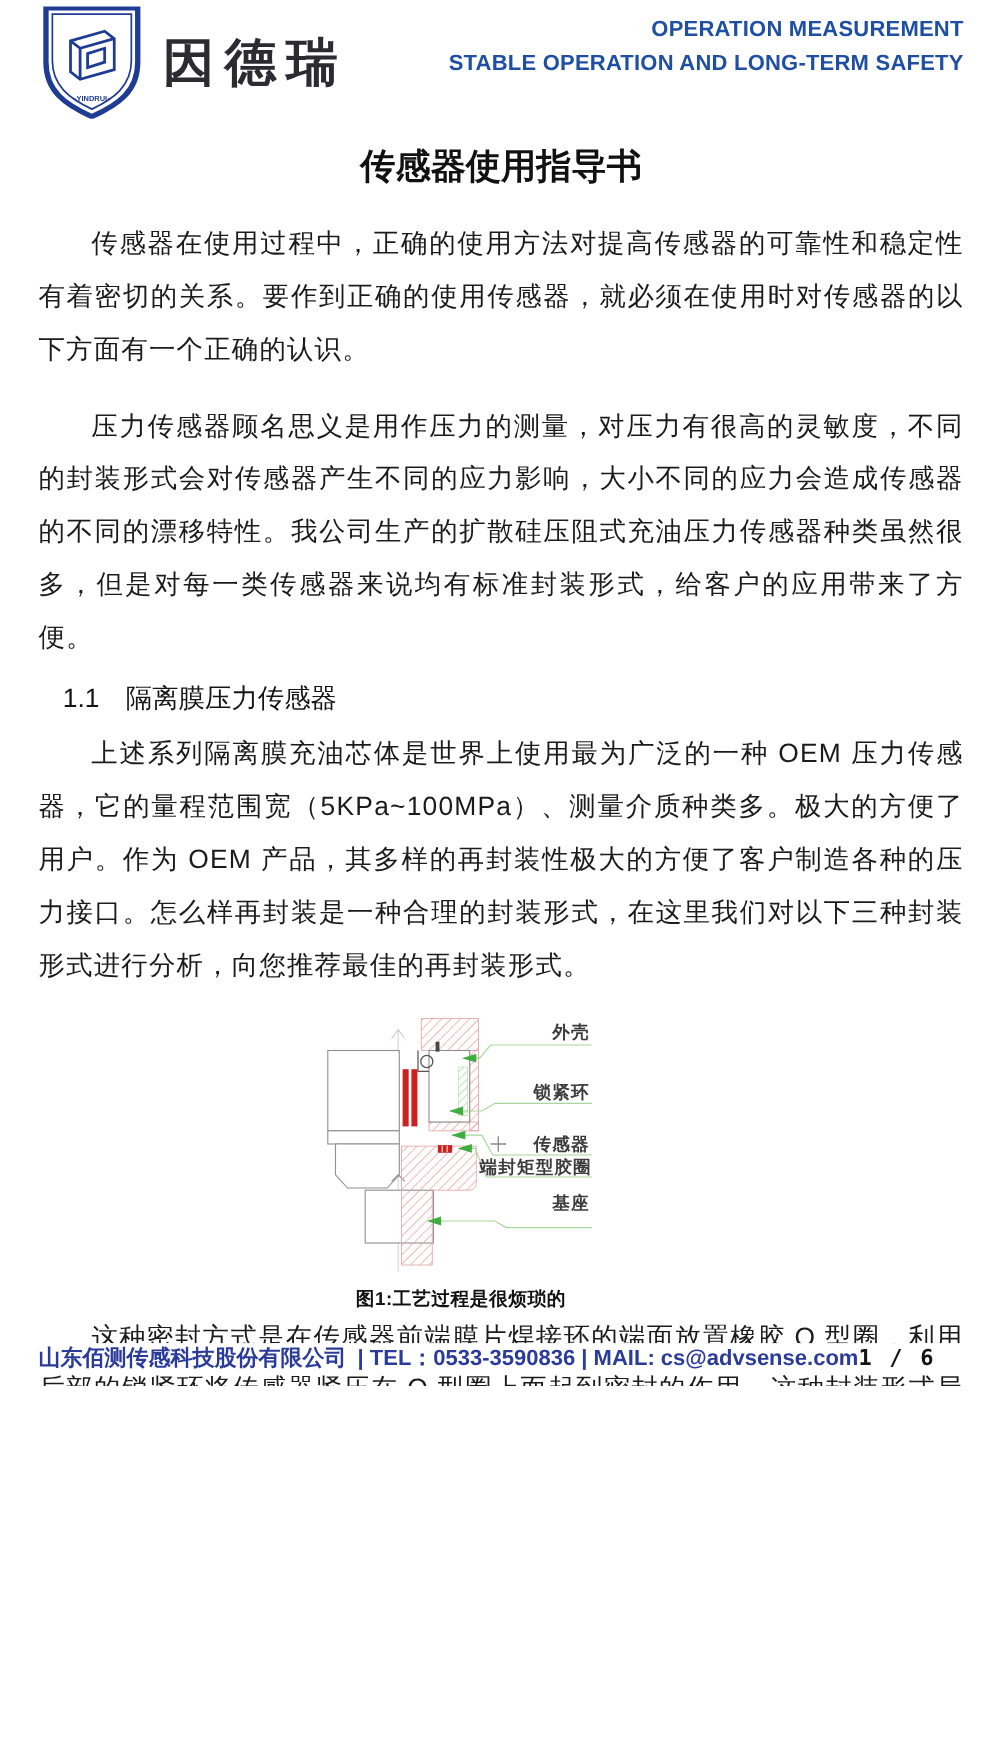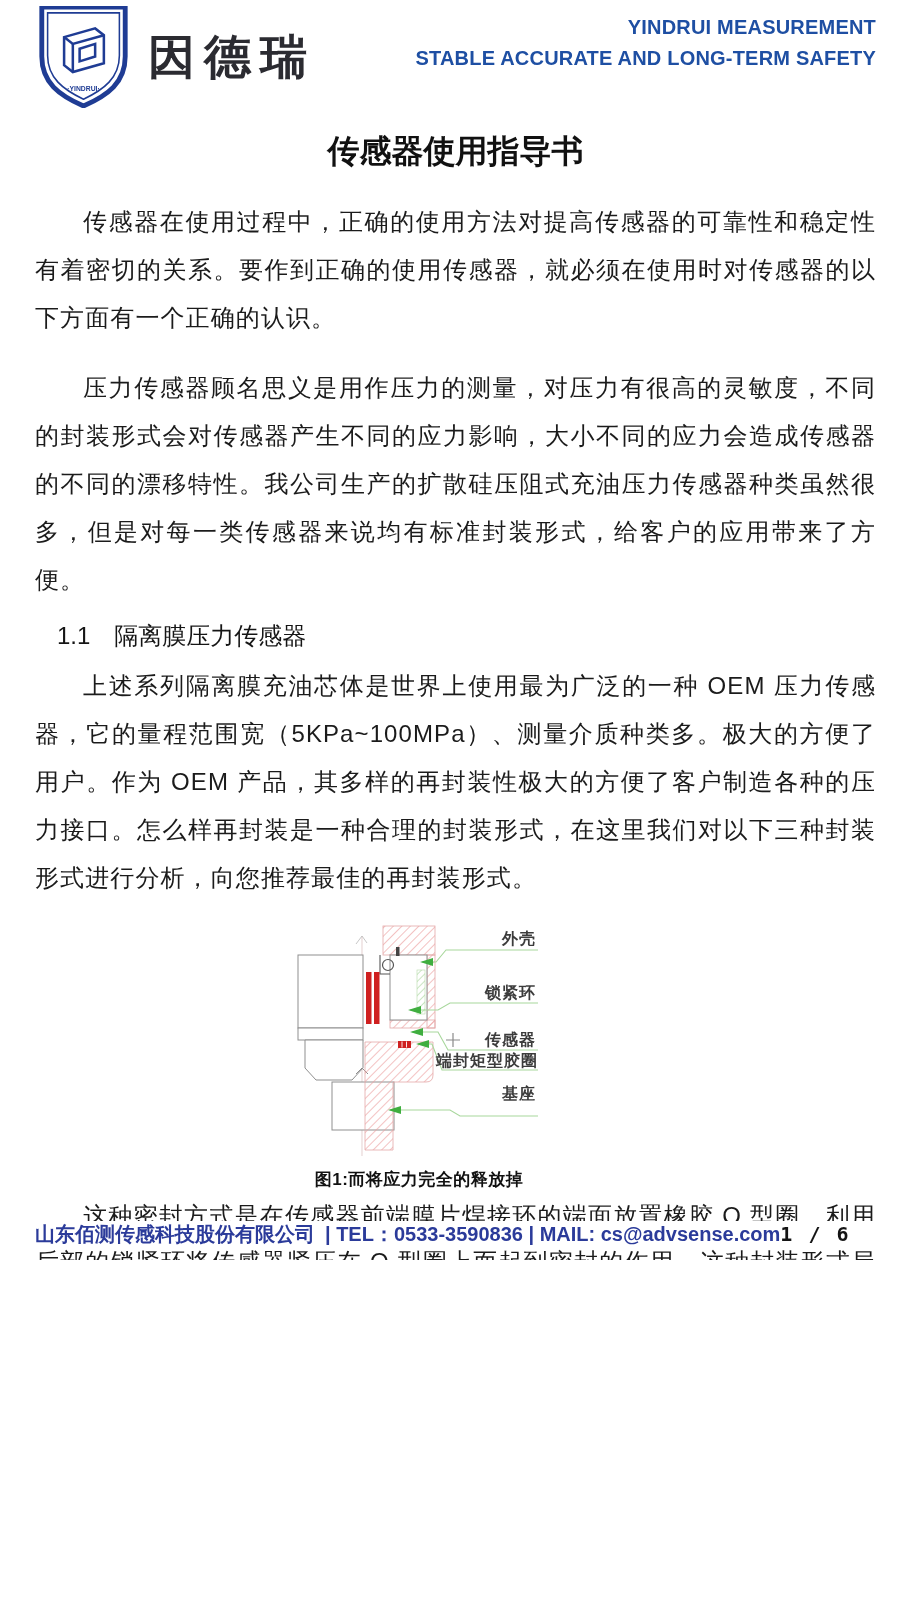--- a/index.html
+++ b/index.html
@@ -53,22 +53,22 @@
           <path d="M30,32 L62,23 L71,30 L71,59 L39,68 L30,61 Z"></path>
           <path d="M30,32 L39,39 L71,30"></path>
           <path d="M39,39 L39,68"></path>
           <path d="M46,44 L62,39 L62,52 L46,57 Z"></path>
         </g>
         <text x="50" y="88" text-anchor="middle" font-size="7" font-weight="bold" fill="#1f3c94">·YINDRUI·</text>
       </svg>
       <div class="brand">因德瑞</div>
     </div>
     <div class="slogan">
-      <div class="en">YINDRUI MEASUREMENT</div>
-      <div class="en">STABLE ACCURATE AND LONG-TERM SAFETY</div>
+      <div class="en">OPERATION MEASUREMENT</div>
+      <div class="en">STABLE OPERATION AND LONG-TERM SAFETY</div>
     </div>
   </div>
 
   <h1 class="title">传感器使用指导书</h1>
 
   <p class="p intro">传感器在使用过程中，正确的使用方法对提高传感器的可靠性和稳定性有着密切的关系。要作到正确的使用传感器，就必须在使用时对传感器的以下方面有一个正确的认识。</p>
 
 
   <p class="p s1p1">压力传感器顾名思义是用作压力的测量，对压力有很高的灵敏度，不同的封装形式会对传感器产生不同的应力影响，大小不同的应力会造成传感器的不同的漂移特性。我公司生产的扩散硅压阻式充油压力传感器种类虽然很多，但是对每一类传感器来说均有标准封装形式，给客户的应用带来了方便。</p>
 
@@ -137,21 +137,21 @@
       </g>
 
       <path d="M156,130 H170 M163,123 V137" stroke="#8a8a8a" stroke-width="1.2"></path>
 
       <text class="fig-label" x="246" y="34" text-anchor="end">外壳</text>
       <text class="fig-label" x="246" y="88" text-anchor="end">锁紧环</text>
       <text class="fig-label" x="246" y="135" text-anchor="end">传感器</text>
       <text class="fig-label" x="248" y="156" text-anchor="end">端封矩型胶圈</text>
       <text class="fig-label" x="246" y="189" text-anchor="end">基座</text>
     </svg>
-    <div class="fig-caption">图1:而将应力完全的释放掉</div>
+    <div class="fig-caption">图1:工艺过程是很烦琐的</div>
   </div>
 
   <p class="p after-fig">这种密封方式是在传感器前端膜片焊接环的端面放置橡胶 O 型圈，利用后部的锁紧环将传感器紧压在 O 型圈上而起到密封的作用。这种封装形式局限性很大，由于锁紧环施加在传感器上的压力很强，使其收到较大的应力，而将应力完全的释放掉，工艺过程是很烦琐的，所以这种再封装形式是不推荐客户使用的，</p>
 
   <div class="ftr">
     <div class="ftr-left">
       <span class="company">山东佰测传感科技股份有限公司</span><span>| TEL：0533-3590836 | MAIL: cs@advsense.com</span>
     </div>
     <div class="ftr-page">1 / 6</div>
   </div>

